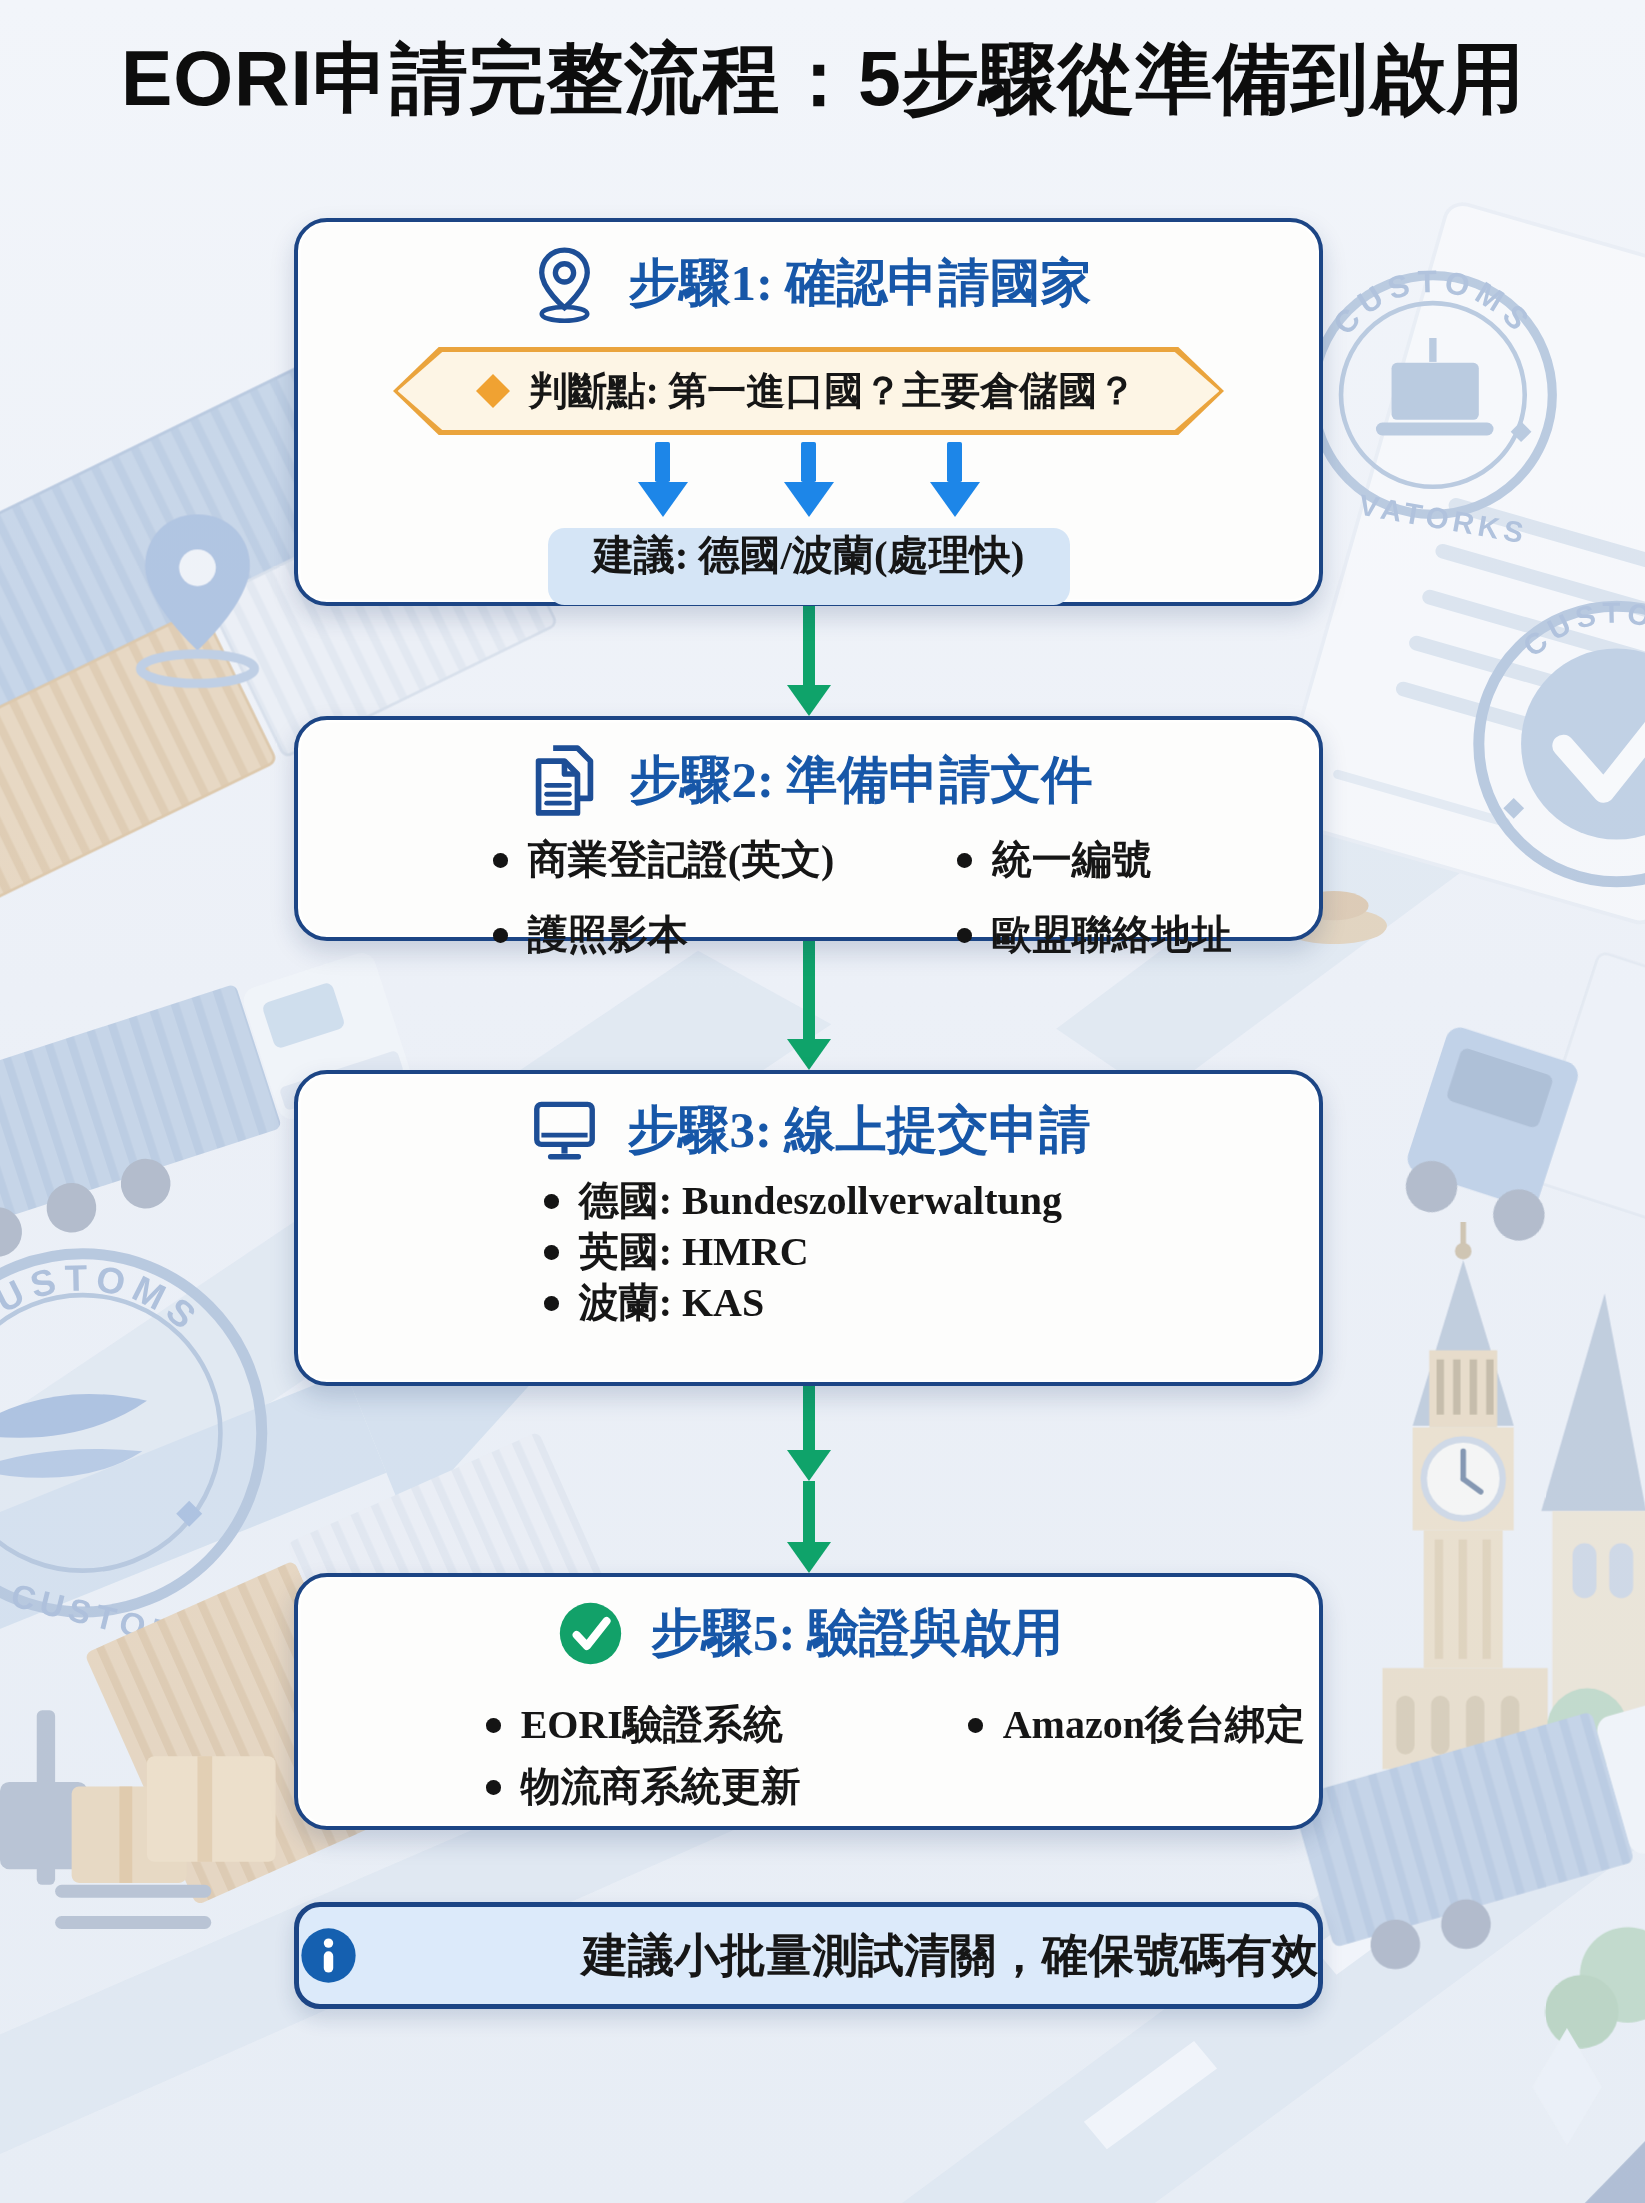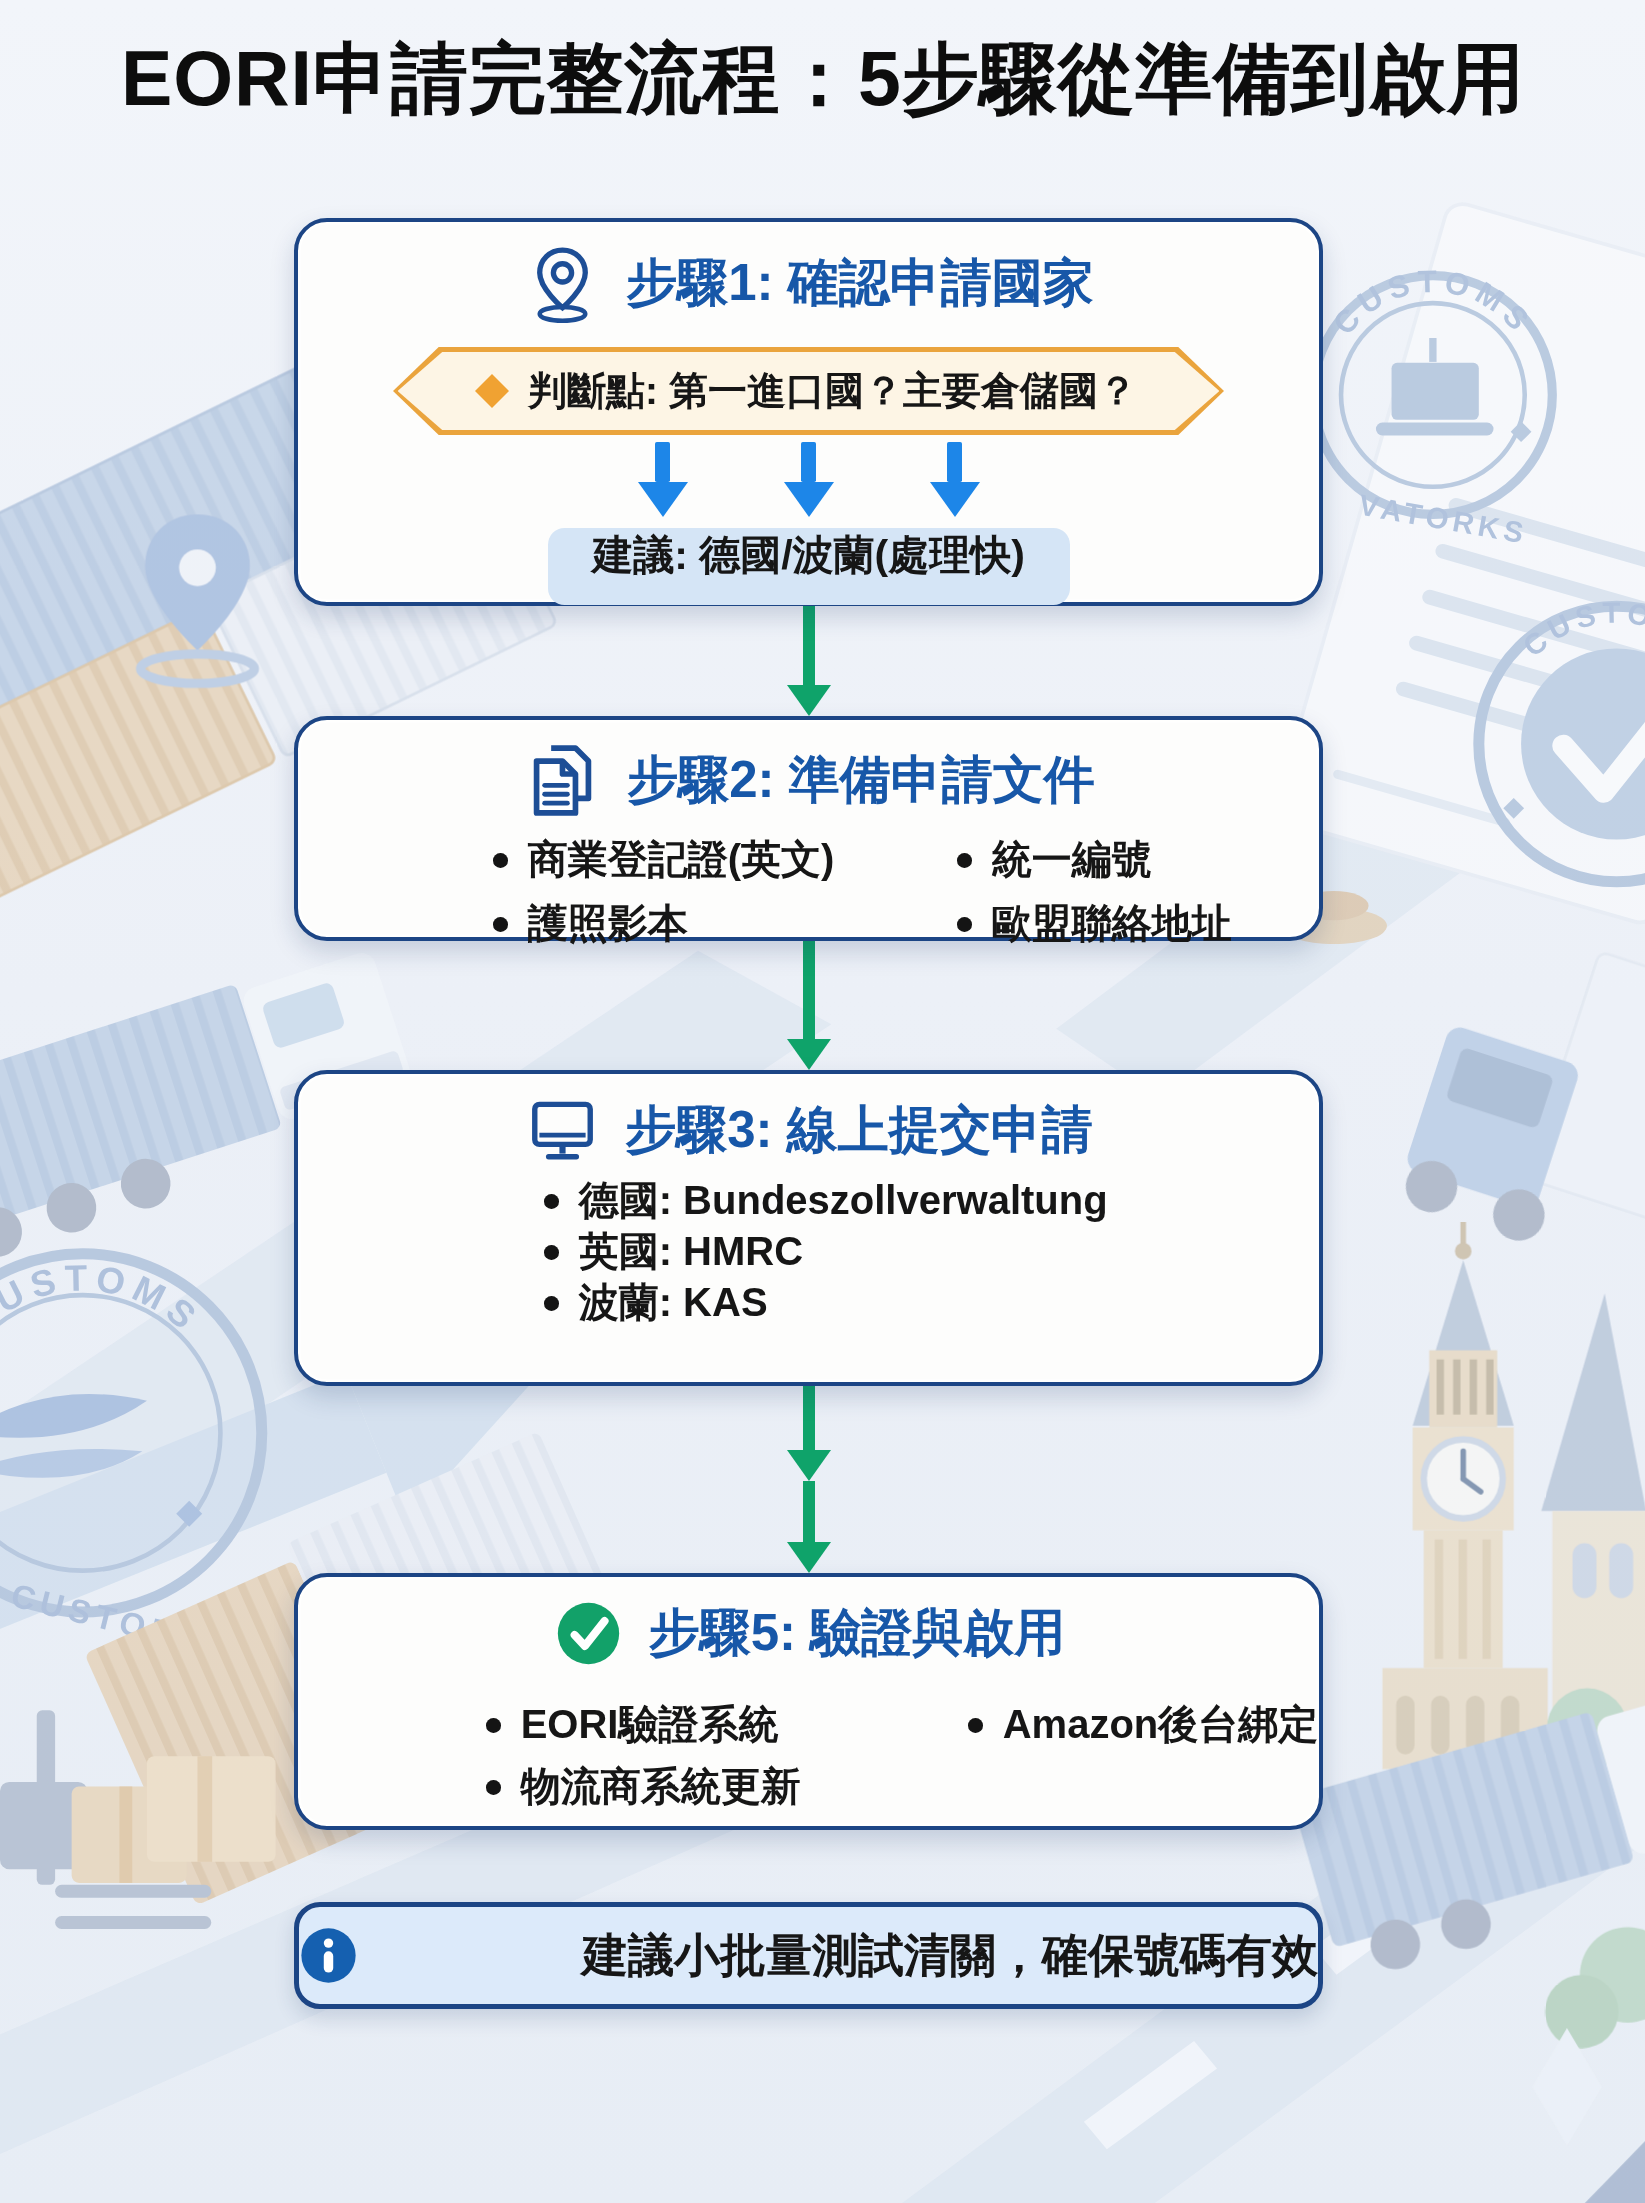--- a/index.html
+++ b/index.html
@@ -10,21 +10,21 @@
   }
   .bg-svg{position:absolute;inset:0;}
   .title{
     position:absolute;top:27.5px;left:0;width:100%;text-align:center;margin:0;
     font-size:77px;font-weight:900;letter-spacing:0.9px;color:#0d0d0d;
   }
   .flow{position:absolute;left:294px;top:218px;width:1029px;display:flex;flex-direction:column;}
   .step-box{
     background:#fdfdfc;border:4.6px solid #1c4585;border-radius:33px;box-sizing:border-box;
     box-shadow:0 11px 24px rgba(21,52,100,.18), inset 0 0 0 2.8px rgba(255,255,255,.75);
-    position:relative;z-index:2;
+    position:relative;z-index:2;font-family:Liberation Serif, serif;
   }
   .step1{height:388px;padding-top:22px}
   .step2{height:225px;padding-top:20px}
   .step3{height:316px;padding-top:18.4px}
   .step4{height:197px;padding-top:20px}
   .step5{height:257px;padding-top:20px}
   .step-head{display:flex;align-items:center;justify-content:center;gap:24px;}
   .step-title{font-size:51px;font-weight:800;color:#1757a8;}
   .icon{display:inline-flex;flex:none;}
   
@@ -44,21 +44,21 @@
     display:flex;justify-content:center;font-size:41px;font-weight:800;}
   
   .connector{display:flex;flex-direction:column;align-items:center;z-index:1;}
   .connector .stem{width:12px;background:#0fa36a;flex:1;}
   .connector .head{width:0;height:0;border-left:22px solid transparent;border-right:22px solid transparent;border-top:31px solid #0fa36a;flex:none;}
   .c1{height:110px}.c2{height:129px}.c3{height:95px}.c4{height:92px}
   
   .bullets{font-size:40px;font-weight:700;}
   .bullet{display:flex;gap:20px;align-items:flex-start;line-height:55px;}
   .dot{width:14.7px;height:14.7px;border-radius:50%;background:#141414;flex:none;margin-top:21px;}
-  .step2 .bullets{display:grid;grid-template-columns:464px 1fr;row-gap:9px;padding-left:195px;margin-top:11px;}
+  .step2 .bullets{display:grid;grid-template-columns:464px 1fr;row-gap:20px;padding-left:195px;margin-top:11px;}
   .step3 .bullets{display:flex;flex-direction:column;padding-left:246px;margin-top:5.5px;justify-content:flex-end;}
   .step3 .bullet{line-height:51px}
   .step3 .dot{margin-top:19px}
   .step4 .bullets{display:flex;justify-content:center;gap:79px;margin-top:13px;}
   .step5 .bullets{display:grid;grid-template-columns:482px 1fr;row-gap:7.3px;padding-left:188px;margin-top:27px;}
   .bullet .bt{white-space:nowrap}
   
   .info-box{margin-top:72px;height:107px;background:#dceafa;border:5.5px solid #1c4585;border-radius:26px;
     display:flex;align-items:center;justify-content:space-between;gap:27.5px;box-sizing:border-box;
     box-shadow:0 9.2px 20px rgba(21,52,100,.16);position:relative;z-index:2;}

